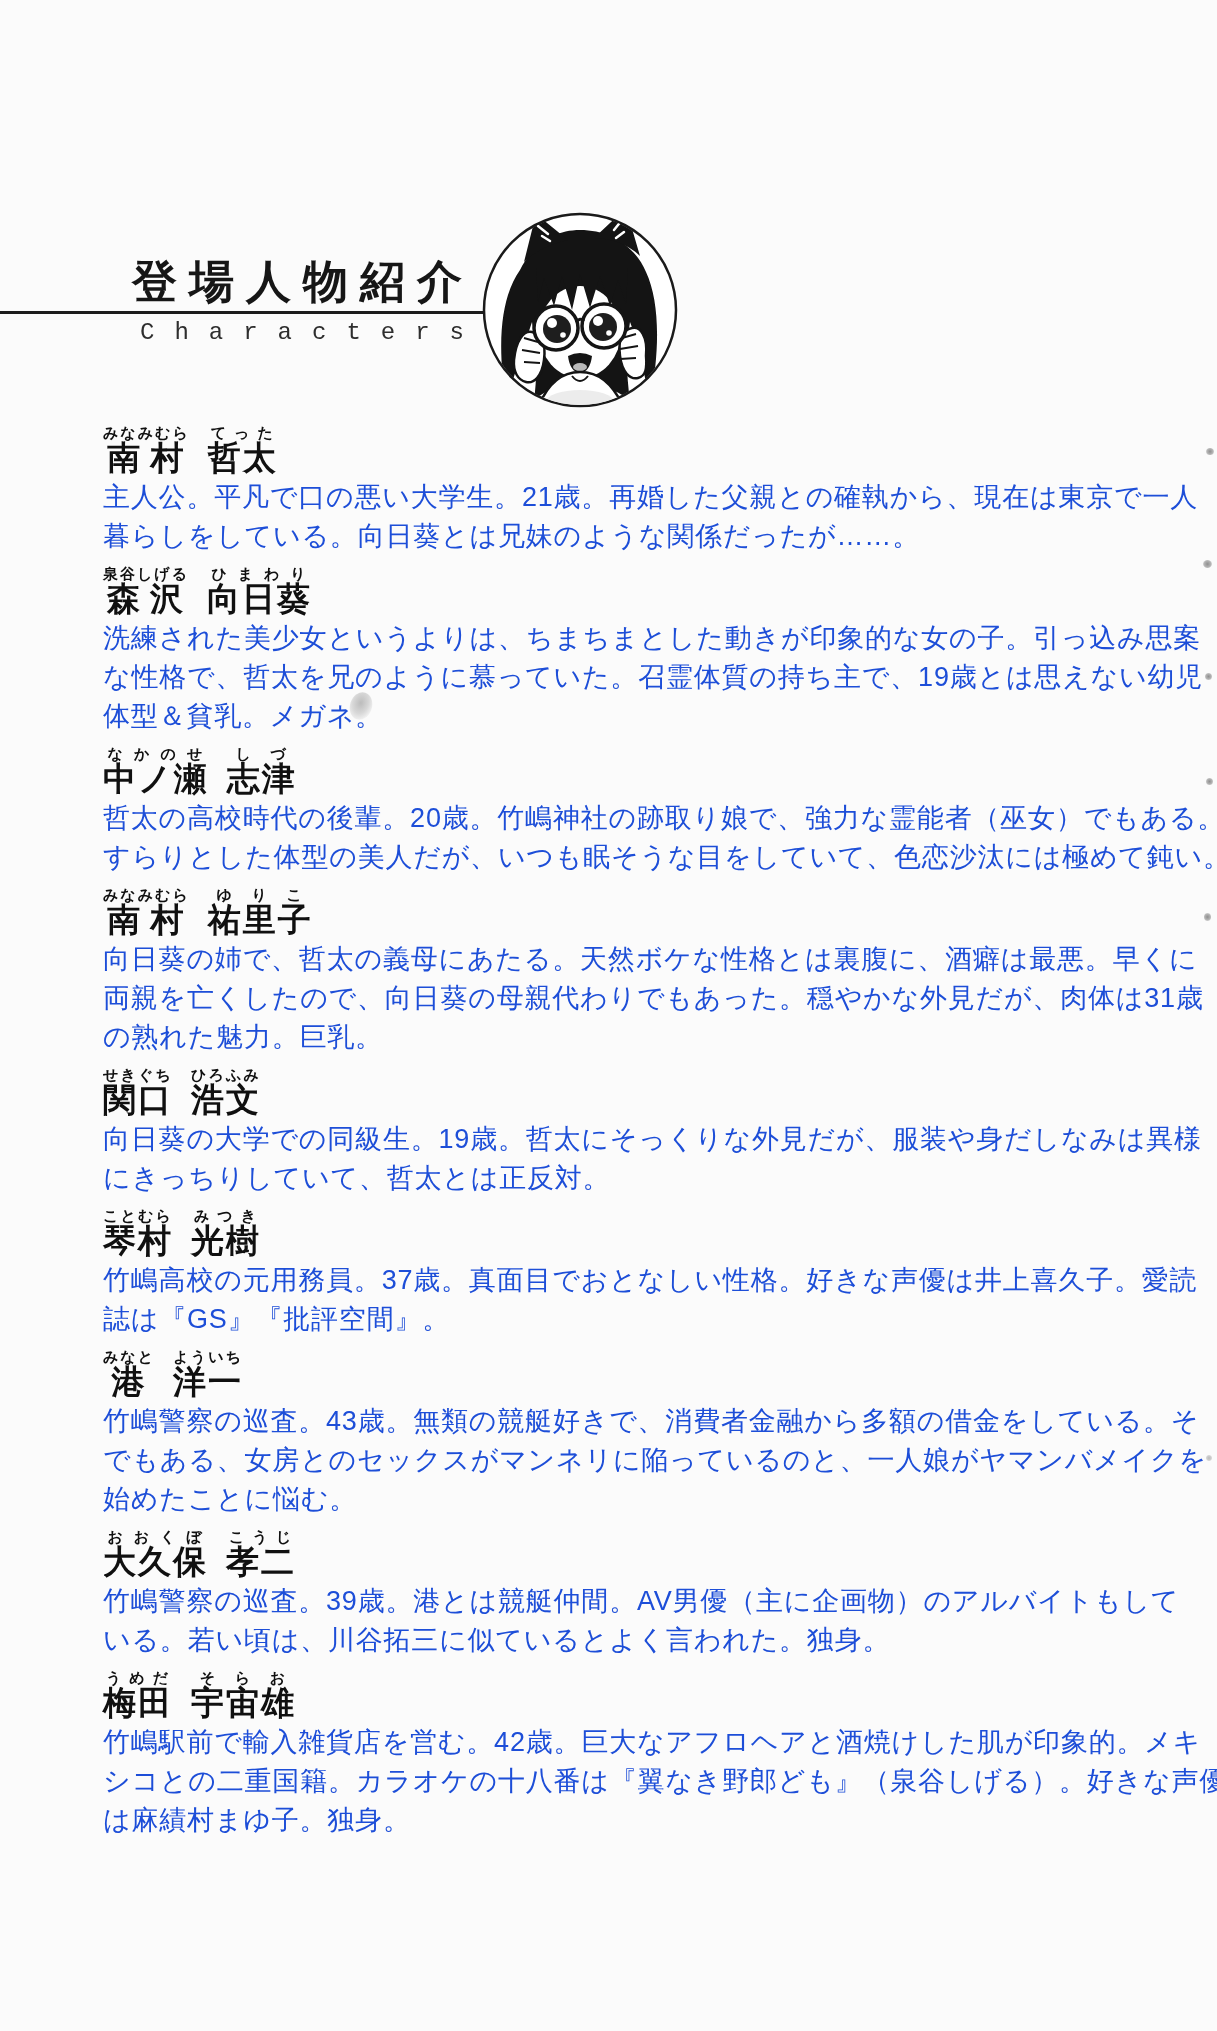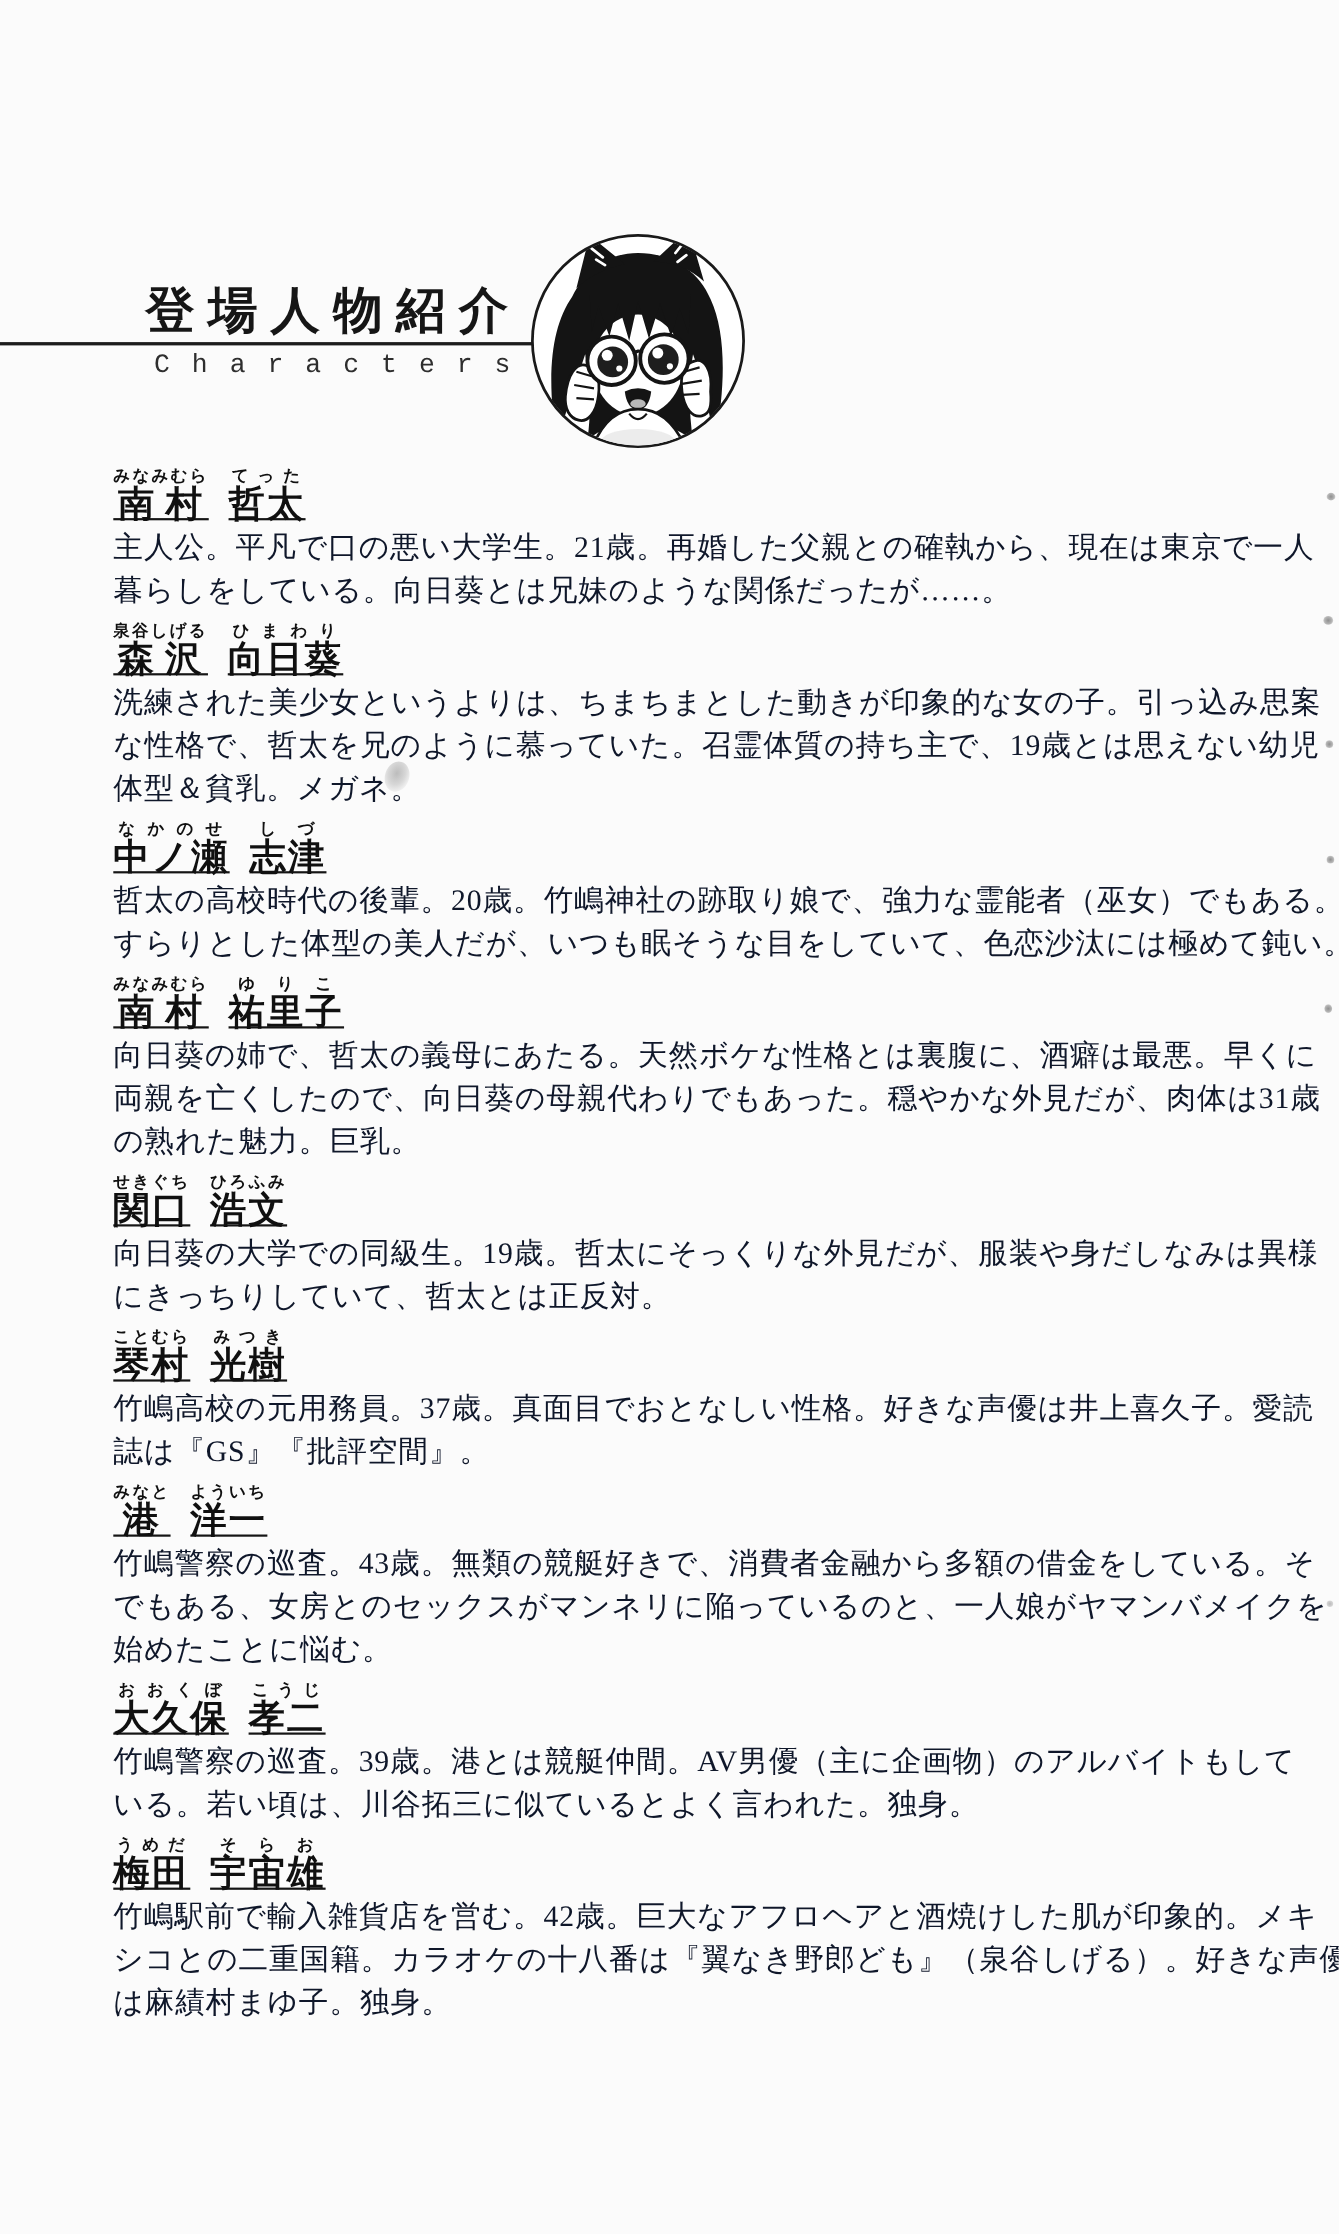--- a/index.html
+++ b/index.html
@@ -33,35 +33,35 @@
     position:absolute;left:480px;top:208px;width:200px;height:204px;
   }
   .portrait svg{display:block;width:100%;height:100%;}
 
   
   .entries{
     position:absolute;left:103px;top:424px;width:1056px;
   }
   .entry{margin:0 0 9px 0;}
   .entry-name{
-    line-height:1;margin:0 0 4px 0;white-space:nowrap;text-decoration:underline;
+    line-height:1;margin:0 0 4px 0;white-space:nowrap;
   }
   .entry-name ruby{
     ruby-position:over;
     font-size:33px;font-weight:700;letter-spacing:2px;color:#101010;
   }
   .entry-name ruby + ruby{margin-left:18px;}
   .entry-name rt{
     font-size:15px;font-weight:700;letter-spacing:2px;color:#101010;
     padding-bottom:1px;
   }
   .body{margin:0;}
   .line{
     font-size:27px;line-height:39px;letter-spacing:0.8px;
-    color:#0f172a;white-space:nowrap;font-family:Liberation Serif, serif;
+    color:#1d4ed8;white-space:nowrap;
   }
 
   
   .speck{
     position:absolute;border-radius:50%;
     background:radial-gradient(circle,#8f8f8f 0%,#b5b5b5 55%,rgba(200,200,200,0) 100%);
   }
   .smudge{
     position:absolute;left:350px;top:692px;width:22px;height:28px;border-radius:50%;
     background:radial-gradient(ellipse at 45% 40%,#9a9a9a 0%,#c4c4c4 45%,rgba(230,230,230,0) 85%);

